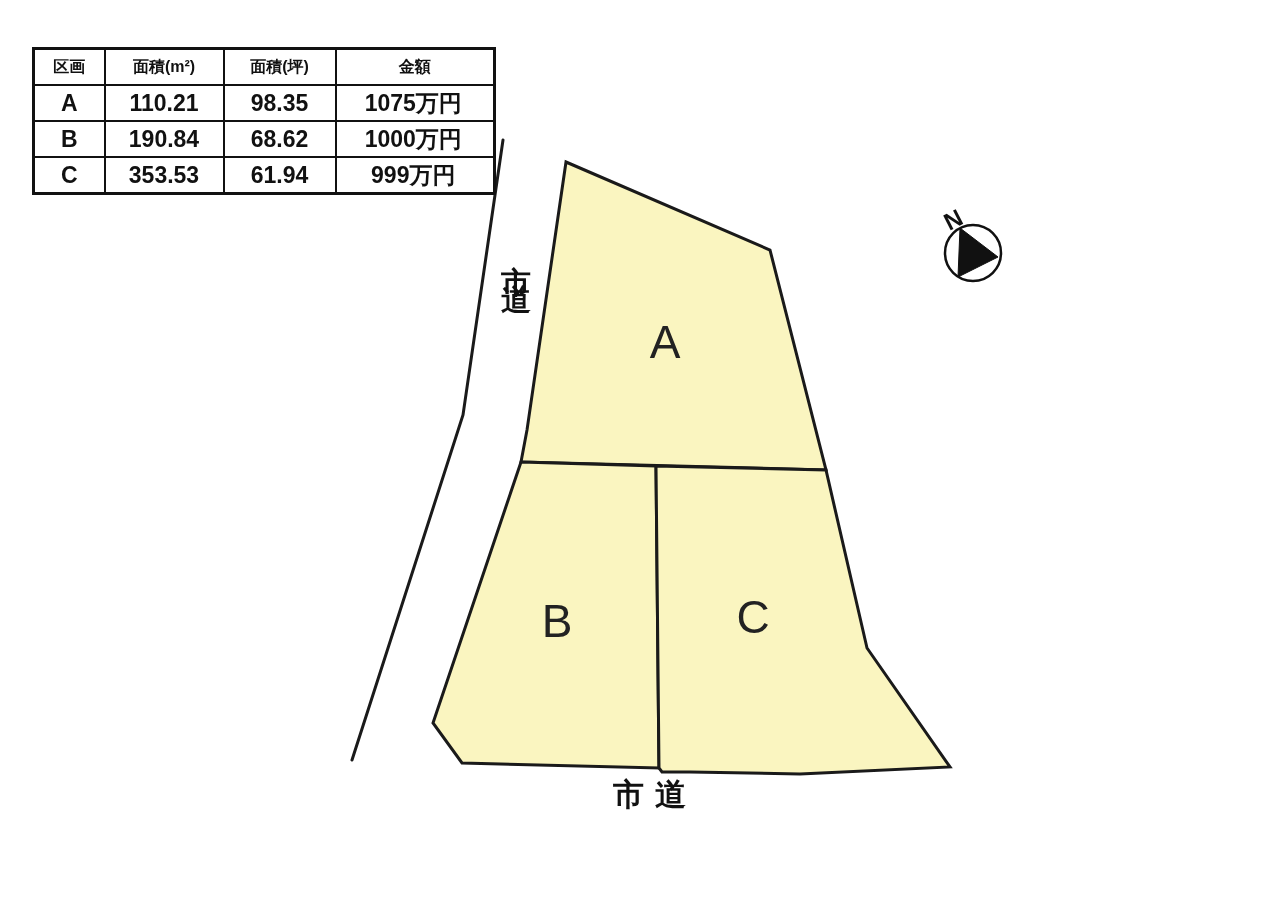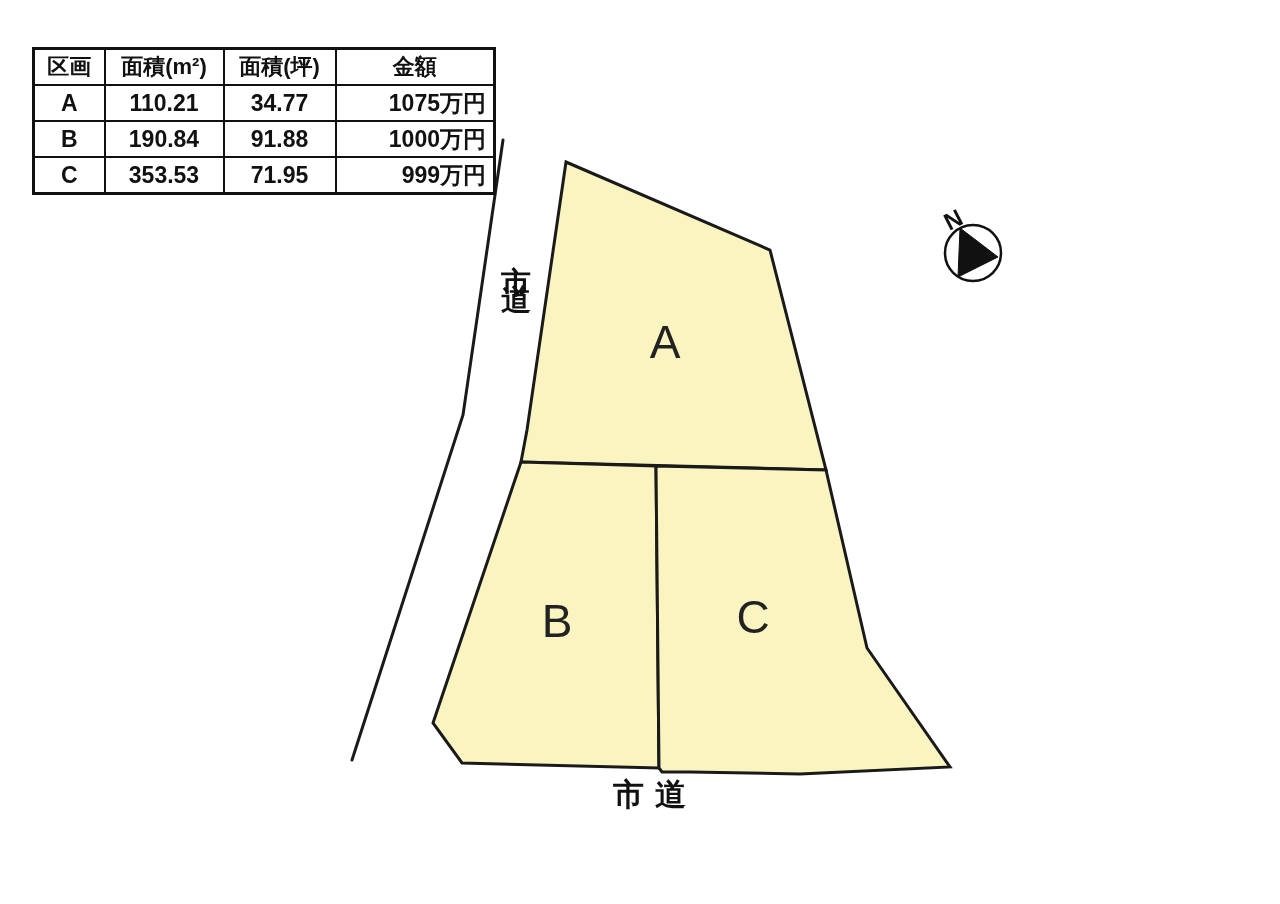--- a/index.html
+++ b/index.html
@@ -18,22 +18,22 @@
     font-family:"Liberation Sans","DejaVu Sans",sans-serif;}
   table.price{
     position:absolute;left:32px;top:47px;border-collapse:collapse;table-layout:fixed;
     width:461px;background:#fff;border:3px solid #111;
   }
   table.price th,table.price td{
     border:2px solid #111;height:34px;padding:0 4px;
     font-size:23px;font-weight:bold;color:#111;text-align:center;white-space:nowrap;
     font-family:"Liberation Sans","DejaVu Sans",sans-serif;
   }
-  table.price th{font-size:22px;}
-  table.price td.col-price,table.price th.col-price{text-align:right;padding-right:7px;}
+  table.price th{font-size:16px;}
+  table.price td.col-price,table.price th.col-price{text-align:center;padding-right:7px;}
   .road-label-left{
     position:absolute;left:501px;top:241px;
     writing-mode:vertical-rl;text-orientation:upright;
     font-size:30px;font-weight:bold;letter-spacing:19px;line-height:1;
   }
   .road-label-bottom{
     position:absolute;left:613px;top:779px;
     font-size:31px;font-weight:bold;letter-spacing:11px;line-height:1;
   }
 </style>
@@ -73,33 +73,33 @@
         <th>区画</th>
         <th>面積(m²)</th>
         <th>面積(坪)</th>
         <th>金額</th>
       </tr>
     </thead>
     <tbody>
       <tr>
         <td>A</td>
         <td>110.21</td>
-        <td>34.77</td>
+        <td>98.35</td>
         <td class="col-price">1075万円</td>
       </tr>
       <tr>
         <td>B</td>
         <td>190.84</td>
-        <td>91.88</td>
+        <td>68.62</td>
         <td class="col-price">1000万円</td>
       </tr>
       <tr>
         <td>C</td>
         <td>353.53</td>
-        <td>71.95</td>
+        <td>61.94</td>
         <td class="col-price">999万円</td>
       </tr>
     </tbody>
   </table>
 
   <div class="road-label-left">市道</div>
   <div class="road-label-bottom">市道</div>
 
 </div>
 

